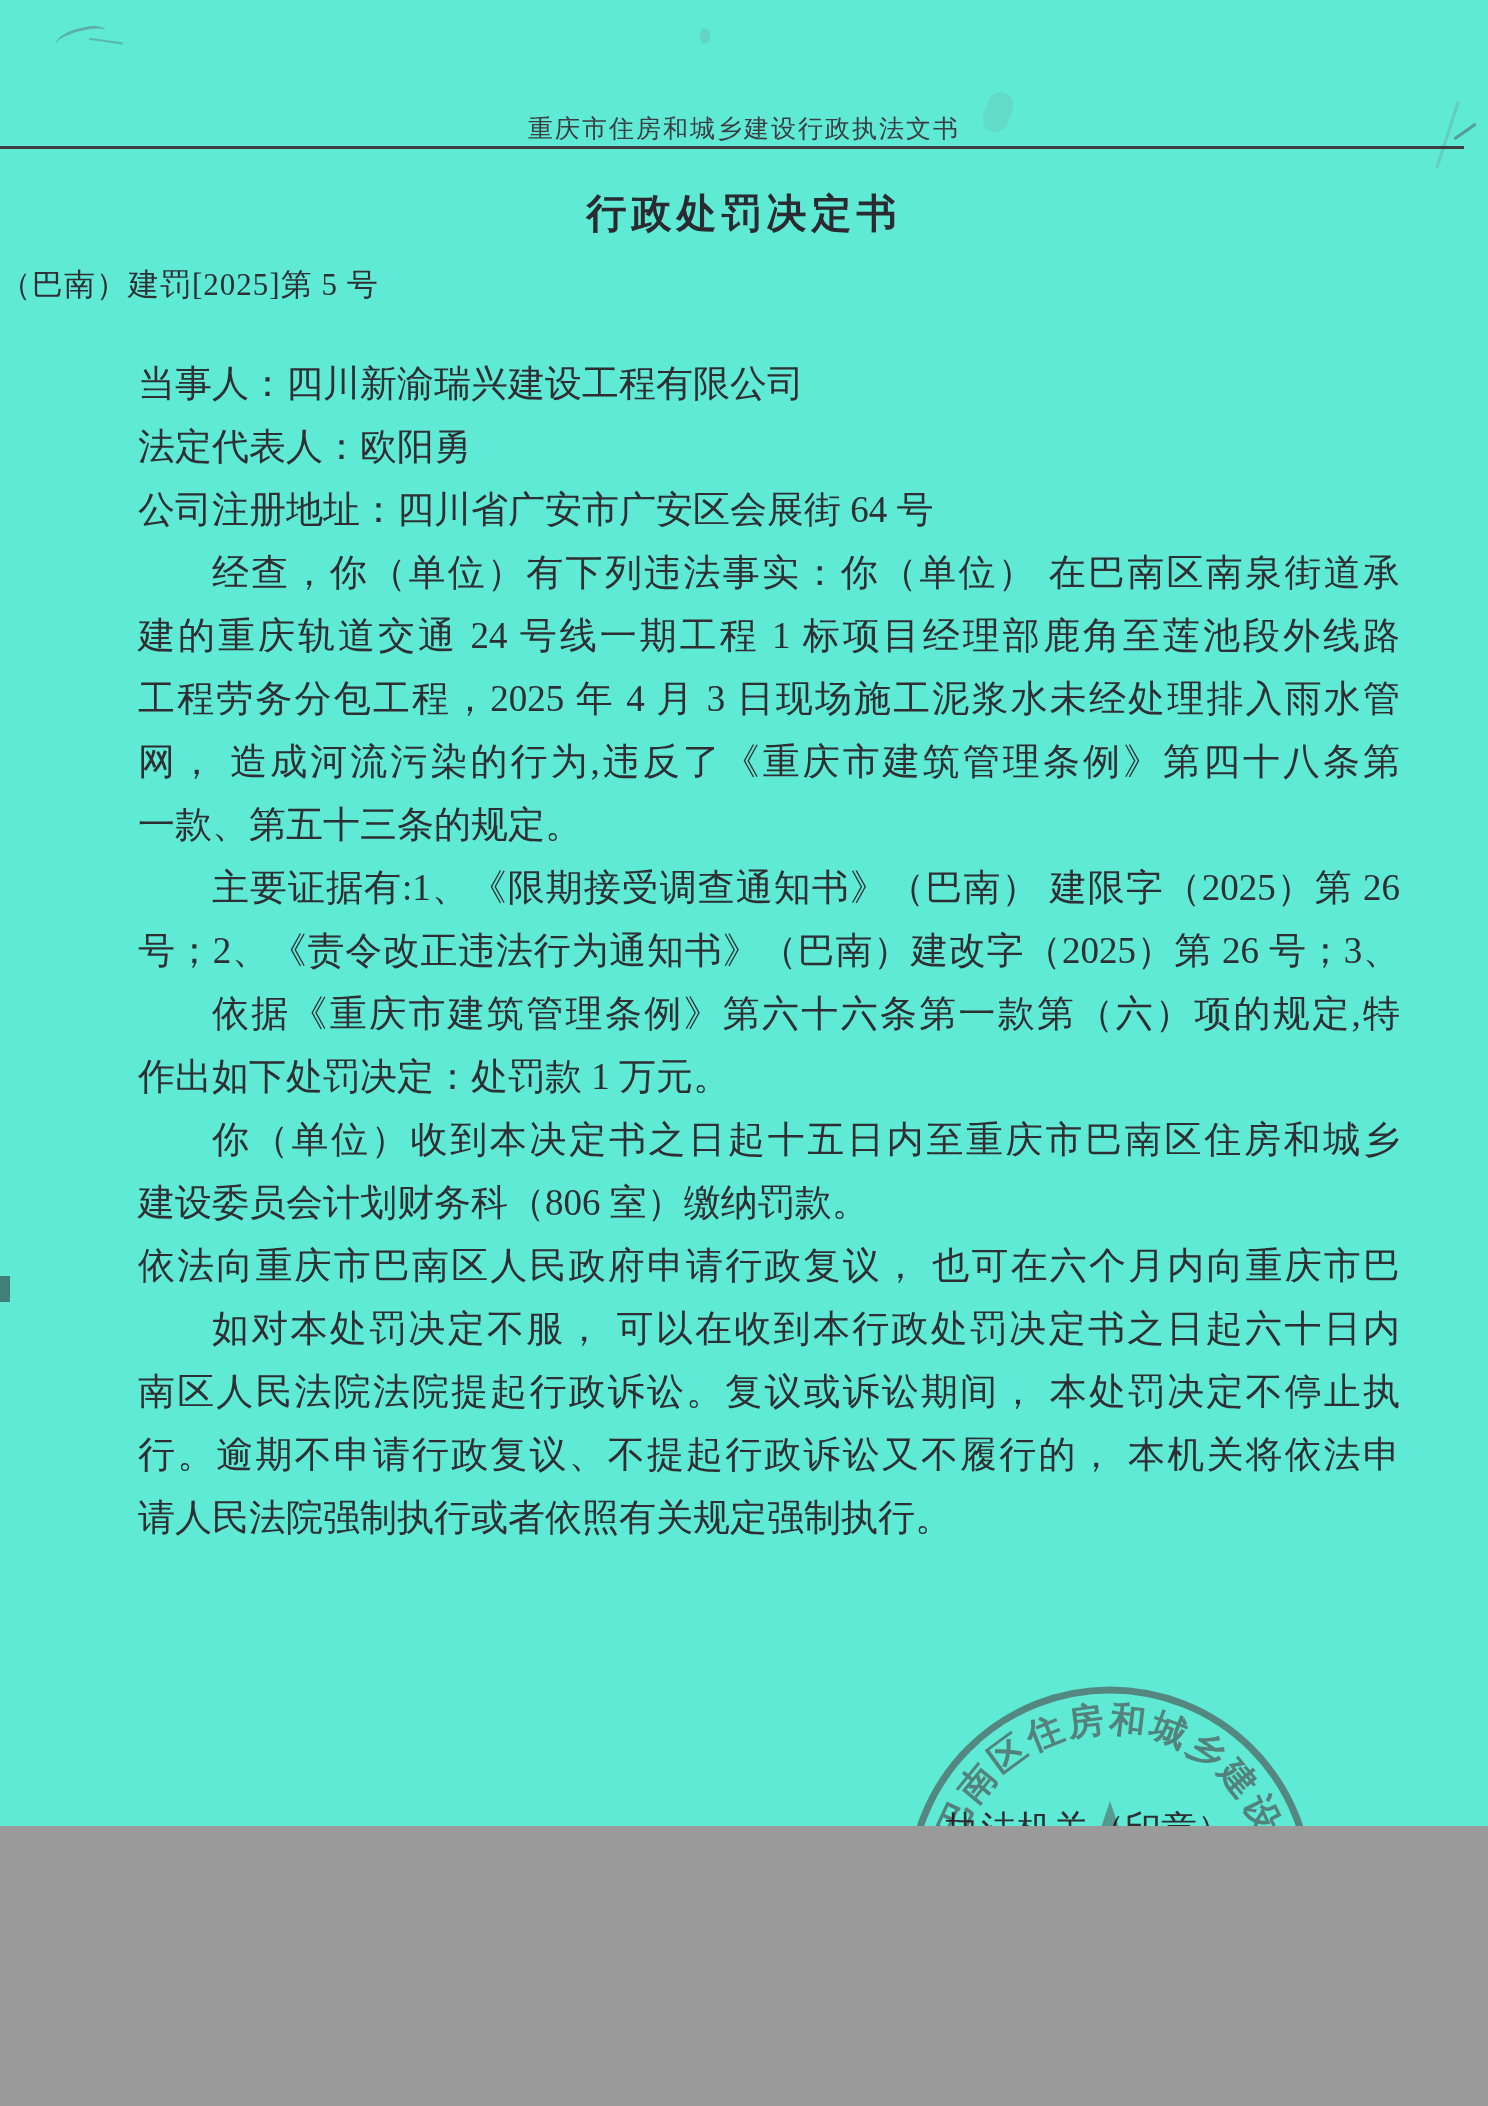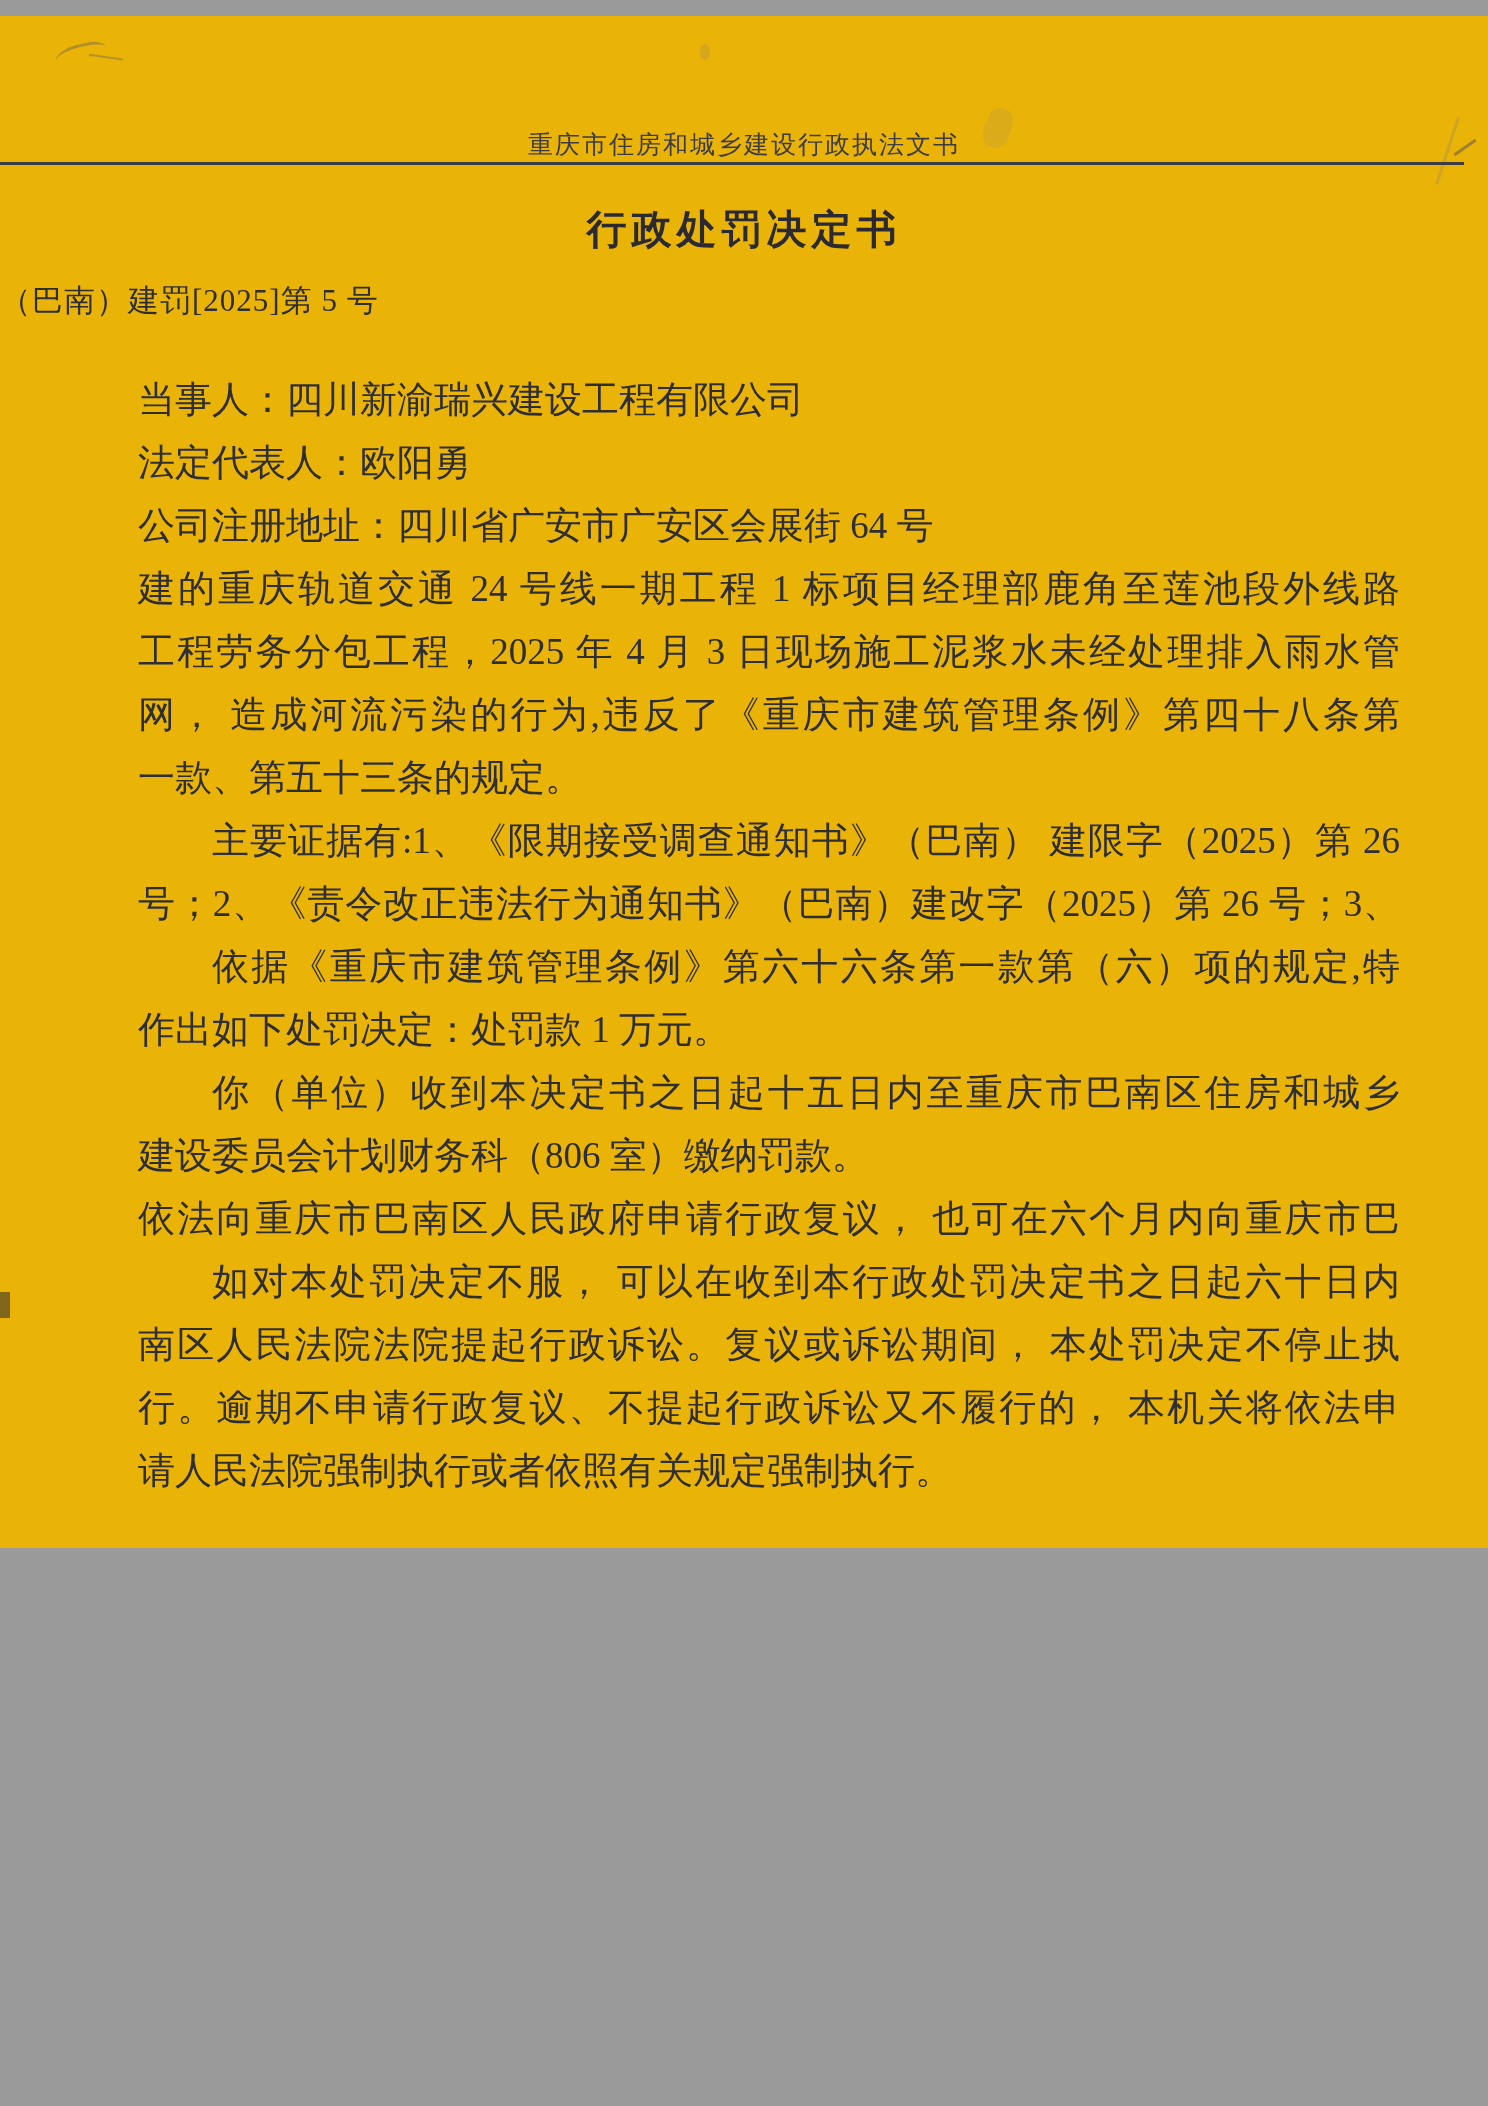--- a/index.html
+++ b/index.html
@@ -1,18 +1,18 @@
 <!DOCTYPE html>
 <html><head>
 <meta charset="utf-8">
 <style>
   html,body { margin:0; padding:0; background:#9a9a9a; }
   .page {
-    position:relative; width:1488px; height:1532px; margin:16px auto;
-    background:#eab308; overflow:hidden;
+    position:relative; width:1488px; height:1826px; margin:0 auto;
+    background:#5eead4; overflow:hidden;
     font-family:"Liberation Serif","DejaVu Serif",serif;
     color:#2e2e33;
   }
 
   
   .header-label { position:absolute; top:112px; left:0; width:100%;
     text-align:center; font-size:25px; letter-spacing:2px; color:#3c3c42; }
   .header-rule { position:absolute; top:146px; left:0; width:1464px; height:3px;
     background:#3c3c42; }
 
@@ -83,20 +83,21 @@
   <div class="header-rule"></div>
 
   <h1 class="title">行政处罚决定书</h1>
   <div class="doc-number">（巴南）建罚[2025]第 5 号</div>
 
   <div class="body" id="body-container">
       <div class="line party">当事人：四川新渝瑞兴建设工程有限公司</div>
       <div class="line party">法定代表人：欧阳勇</div>
       <div class="line party">公司注册地址：四川省广安市广安区会展街 64 号</div>
       <div class="para">
+        <div class="line first">经查，你（单位）有下列违法事实：你（单位） 在巴南区南泉街道承</div>
         <div class="line">建的重庆轨道交通 24 号线一期工程 1 标项目经理部鹿角至莲池段外线路</div>
         <div class="line">工程劳务分包工程，2025 年 4 月 3 日现场施工泥浆水未经处理排入雨水管</div>
         <div class="line">网， 造成河流污染的行为,违反了《重庆市建筑管理条例》第四十八条第</div>
         <div class="line last">一款、第五十三条的规定。</div>
       </div>
       <div class="para">
         <div class="line first">主要证据有:1、《限期接受调查通知书》（巴南） 建限字（2025）第 26</div>
         <div class="line">号；2、《责令改正违法行为通知书》（巴南）建改字（2025）第 26 号；3、</div>
       </div>
       <div class="para">

